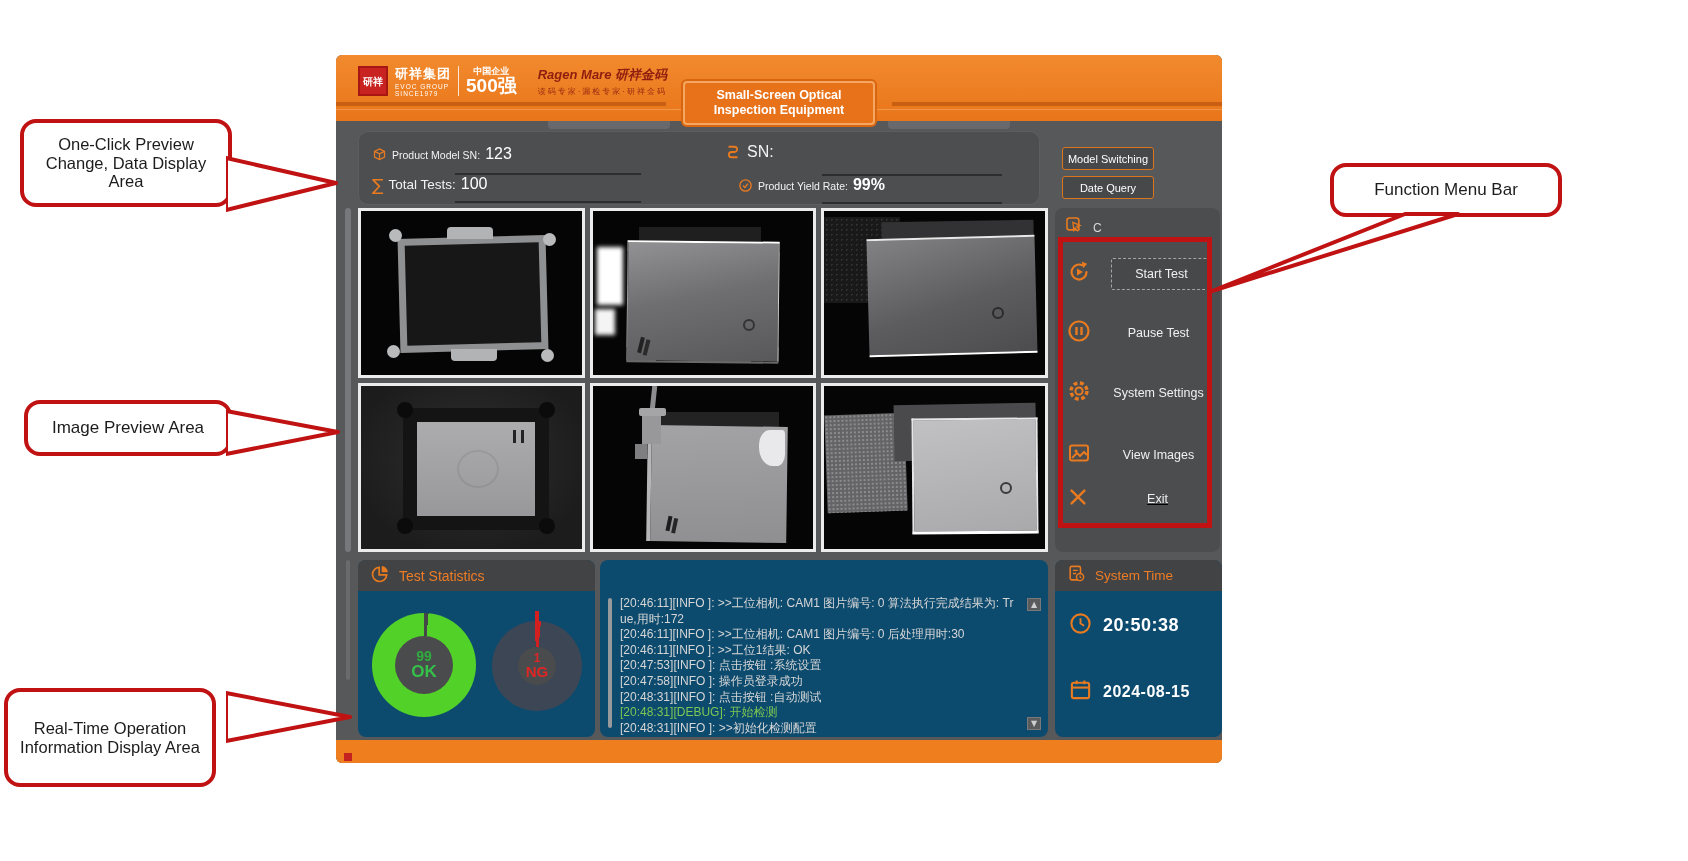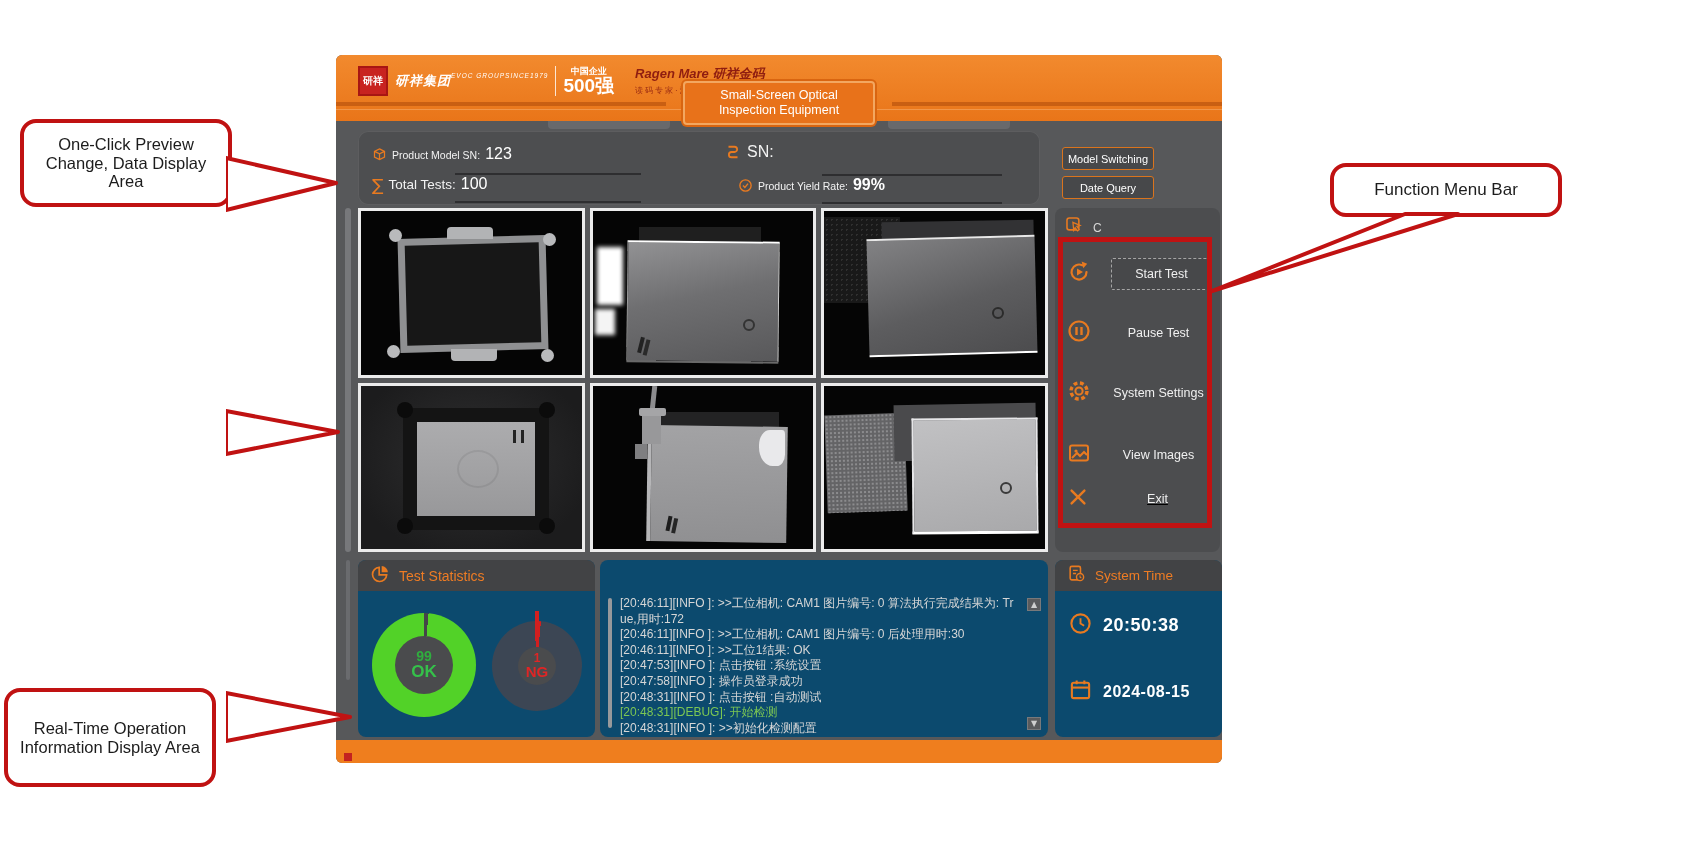--- a/index.html
+++ b/index.html
@@ -16,34 +16,34 @@
   .hdec { position:absolute; height:4px; background:rgba(160,62,4,.45); top:47px; }
   .hdec.l { left:0; width:330px; } .hdec.r { left:556px; width:330px; }
   .hline { position:absolute; top:54px; left:0; width:886px; height:1px; background:rgba(255,210,160,.35); }
   .htab { position:absolute; top:66px; height:8px; background:#68696c; border-radius:0 0 4px 4px; }
   .htab.l { left:212px; width:122px; } .htab.r { left:552px; width:122px; }
 
   .logo { position:absolute; left:22px; top:10px; display:flex; align-items:center; gap:7px; }
   .logo-sq { width:30px; height:30px; background:#c82320; border:2px solid #a81613; color:#fff;
              font-size:10px; line-height:1.1; display:flex; align-items:center; justify-content:center;
              text-align:center; font-weight:bold; }
-  .logo-col { display:flex; flex-direction:row; color:#fff;font-style:italic; }
+  .logo-col { display:flex; flex-direction:column; color:#fff; }
   .logo-cn { font-size:13px; font-weight:bold; letter-spacing:1px; }
   .logo-en { font-size:6.5px; letter-spacing:1px; }
   .logo-div { width:1px; height:30px; background:rgba(255,255,255,.8); }
   .rank { color:#fff; text-align:center; line-height:1; }
   .rank-t { font-size:9px; font-weight:bold; }
   .rank-b { font-size:19px; font-weight:bold; }
   .script-blk { margin-left:14px; display:flex; flex-direction:column; }
   .script-top { font-style:italic; font-weight:bold; color:#8f1d10; font-size:13px;text-align:right; }
   .script-sub { font-size:8px; color:#9a2a12; letter-spacing:2px; margin-top:2px; }
 
   .title-plate { position:absolute; left:50%; top:26px; transform:translateX(-50%);
                  width:192px; padding:5px 6px; background:#e8721a; border:2px solid #f3a760;
-                 border-radius:4px; box-shadow:0 0 0 2px #d96510; text-align:center; z-index:2; }
+                 border-radius:4px; box-shadow:0 0 0 2px #d96510; text-align:center; z-index:2;font-weight:bold; }
   .title-plate div { color:#fff; font-size:12.5px; line-height:1.2; }
 
   
   .rail { position:absolute; left:9px; top:153px; width:6px; height:344px; background:#77787b; border-radius:3px; }
   .rail2 { position:absolute; left:10px; top:505px; width:4px; height:120px; background:#6a6b6e; border-radius:2px; }
 
   
   .data-panel { position:absolute; left:22px; top:76px; width:682px; height:74px;
                 background:#4d4e50; border-radius:10px; box-shadow:inset 0 0 0 1px rgba(255,255,255,.09); }
   .fld { position:absolute; display:flex; align-items:baseline; gap:5px; color:#f2f2f2; }
@@ -457,20 +457,21 @@
     <div class="app-footer">
       <div class="foot-sq"></div>
     </div>
   </div>
 
   <div class="callout co1">One-Click Preview Change, Data Display Area</div>
   <svg class="tail" style="left:226px;top:152px" width="116" height="66">
     <polygon points="0,6 110,31 0,58" fill="#fff" stroke="#c01212" stroke-width="4" stroke-linejoin="round"></polygon>
   </svg>
 
+  <div class="callout co2">Image Preview Area</div>
   <svg class="tail" style="left:226px;top:404px" width="118" height="58">
     <polygon points="0,7 112,28 0,50" fill="#fff" stroke="#c01212" stroke-width="4" stroke-linejoin="round"></polygon>
   </svg>
 
   <div class="callout co3">Function Menu Bar</div>
   <svg class="tail" style="left:1200px;top:211px" width="270" height="90">
     <polygon points="205,3 258,3 12,80" fill="#fff" stroke="#c01212" stroke-width="4" stroke-linejoin="round"></polygon>
   </svg>
 
   <div class="callout co4">Real-Time Operation Information Display Area</div>

